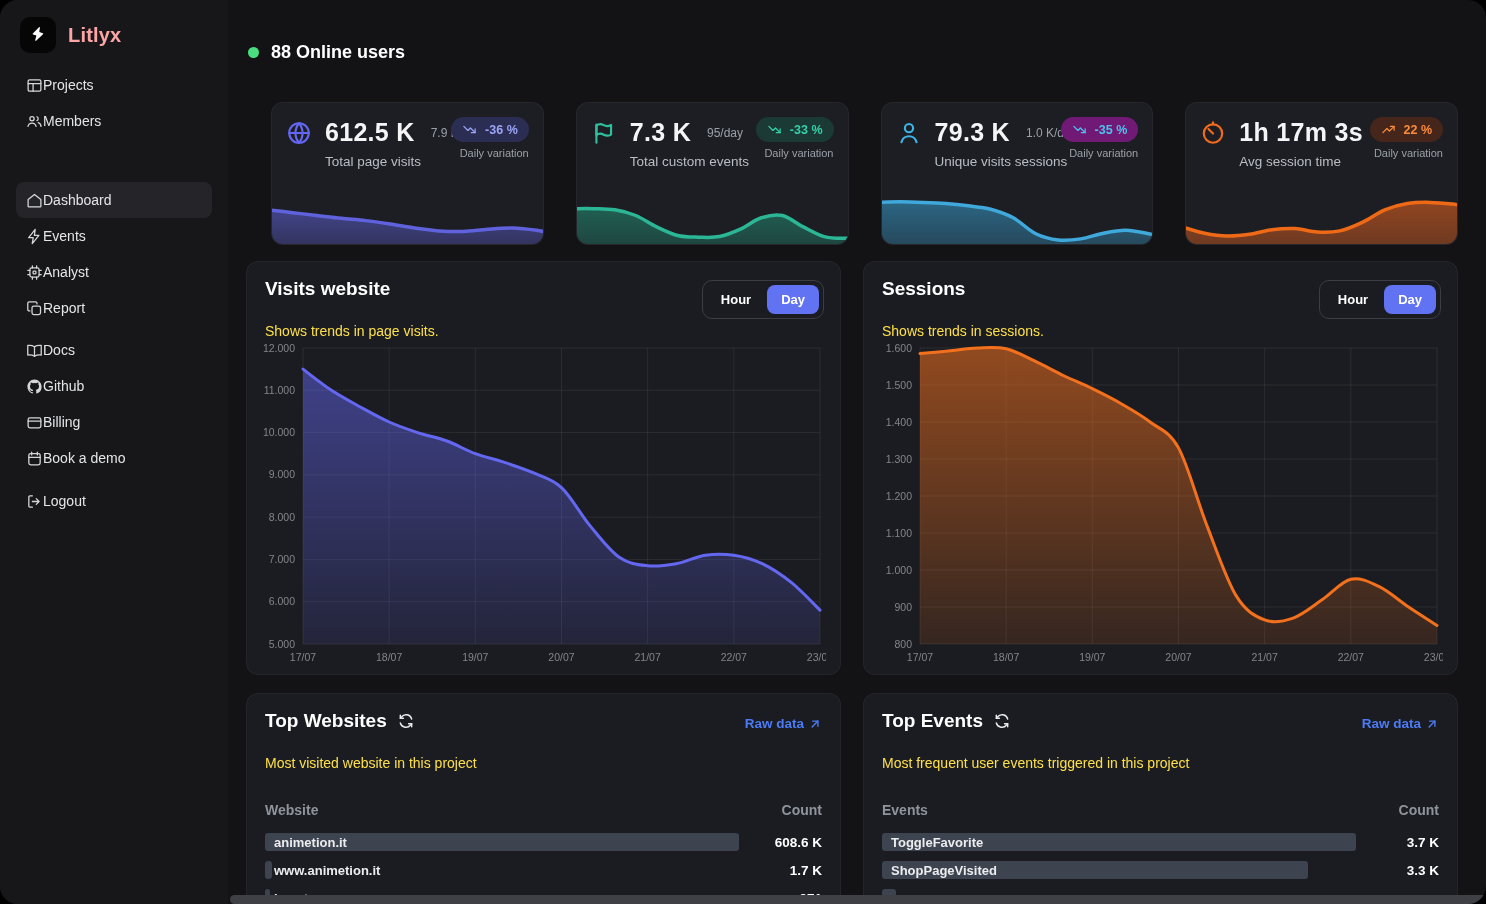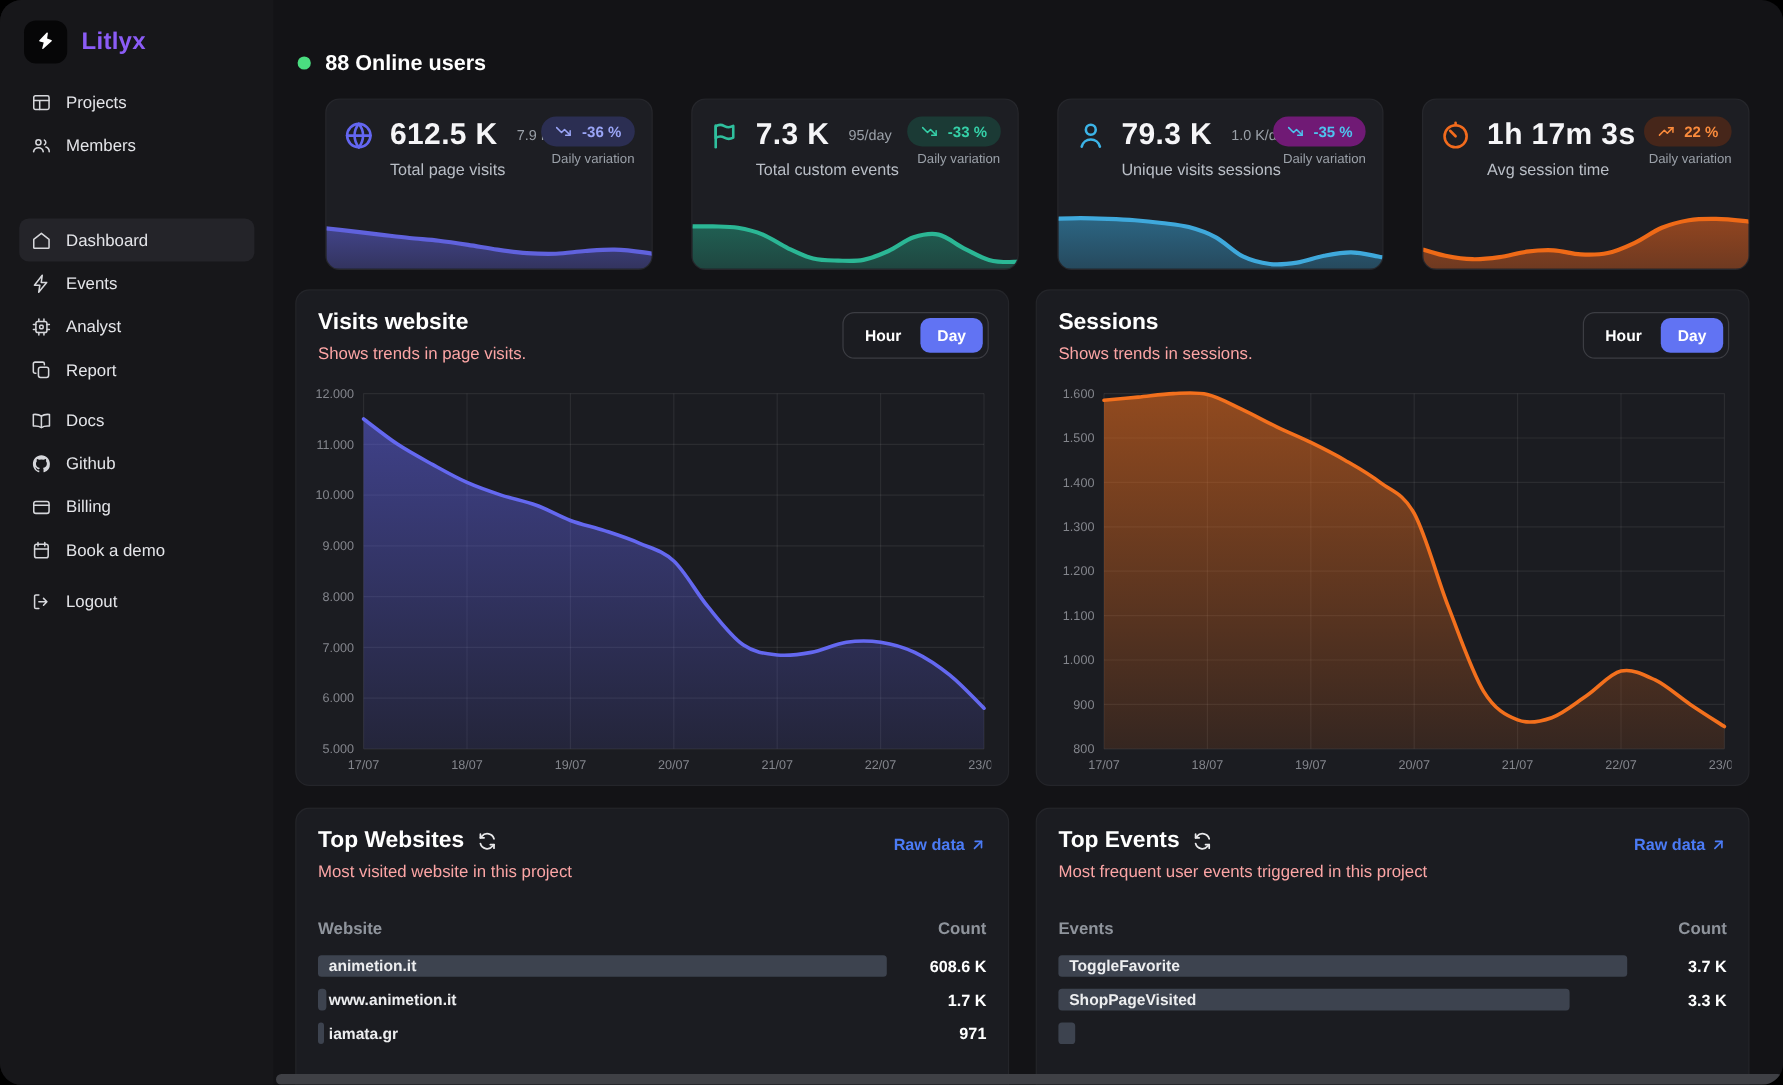--- a/index.html
+++ b/index.html
@@ -7,35 +7,35 @@
     font-family:"Liberation Sans", sans-serif; }
   .app { position:absolute; inset:0; border-radius:18px; overflow:hidden;
     display:flex; background:#131316; }
 
   
   .sidebar { width:228px; flex:none; background:#17171a; padding:17px 16px 0; }
   .logo-row { display:flex; align-items:center; gap:12px; padding:0 4px; cursor:pointer; }
   .logo-badge { width:36px; height:36px; border-radius:10px; background:#060607;
     display:flex; align-items:center; justify-content:center; }
   .logo-badge svg { width:20px; height:20px; }
-  .logo-text { font-size:20px; font-weight:700; color:#8b5cf6; letter-spacing:.2px; }
+  .logo-text { font-size:20px; font-weight:700; color:#fca5a5; letter-spacing:.2px; }
   .nav-sec { display:block; }
-  .side-item { display:flex; align-items:center; gap:12px; height:36px; padding:0 10px;
+  .side-item { display:flex; align-items:center; height:36px; padding:0 10px;
     border-radius:8px; color:#e4e5e9; font-size:14px; font-weight:500; cursor:pointer; }
   .side-item svg { width:17px; height:17px; color:#d6d7db; flex:none; }
   .side-item.active { background:#242429; }
 
   
   .main { flex:1; position:relative; padding:40px 28px 0 18px; overflow:hidden; }
   .online-row { display:flex; align-items:center; gap:12px; height:24px;
     color:#fff; font-size:18px; font-weight:700; margin-left:2px; }
   .online-dot { width:11px; height:11px; border-radius:50%; }
 
   
-  .cards-row { display:grid; grid-template-columns:repeat(4,1fr); gap:32px; margin-top:18px;padding-left:25px; }
+  .cards-row { display:grid; grid-template-columns:repeat(4,1fr); gap:32px; margin-top:38px;padding-left:25px; }
   .stat-card { position:relative; height:143px; background:#1d1e23;
     border:1px solid rgba(255,255,255,.045); border-radius:12px; overflow:hidden; }
   .card-top { display:flex; align-items:center; gap:13px; padding:15px 14px 0 14px; }
   .card-icon { width:26px; height:26px; flex:none; display:flex; }
   .card-icon svg { width:26px; height:26px; }
   .card-value { font-size:25px; font-weight:700; color:#f5f5f7; letter-spacing:.3px; white-space:nowrap; }
   .card-rate { font-size:12px; color:#9aa0a8; font-weight:500; margin-left:3px; white-space:nowrap; }
   .card-label { margin:7px 0 0 53px; font-size:13.5px; color:#b9bec6; }
   .badge-wrap { position:absolute; top:14px; right:14px; text-align:right; }
   .badge { display:inline-flex; align-items:center; gap:8px; padding:5px 11px;
@@ -43,21 +43,21 @@
   .badge svg { width:15px; height:15px; }
   .badge-caption { margin-top:5px; font-size:11px; color:#9aa0a8; }
   .spark { position:absolute; left:0; right:0; bottom:0; height:64px; }
 
   
   .charts-row { display:grid; grid-template-columns:1fr 1fr; gap:22px; margin-top:16px; }
   .panel { position:relative; background:#1b1c21; border:1px solid rgba(255,255,255,.045);
     border-radius:12px; padding:16px 18px; }
   .chart-panel { height:414px; }
   .panel-title { font-size:19px; font-weight:700; color:#fff; }
-  .panel-sub { font-size:14px; color:#fca5a5; margin-top:6px; }
+  .panel-sub { font-size:14px; color:#fde047; margin-top:23px; }
   .toggle { position:absolute; top:18px; right:16px; display:flex; align-items:center;
     border:1px solid #3c3d43; border-radius:10px; padding:4px; gap:2px; }
   .toggle-opt { background:none; border:none; color:#fff; font-size:13px; font-weight:700;
     padding:7px 14px; border-radius:8px; font-family:inherit; cursor:pointer; }
   .toggle-opt.active { background:#6173f3; }
   .chart-box { position:absolute; left:10px; right:14px; top:78px; bottom:8px; }
 
   
   .tables-row { display:grid; grid-template-columns:1fr 1fr; gap:22px; margin-top:18px; }
   .table-panel { height:300px; overflow:hidden; }

